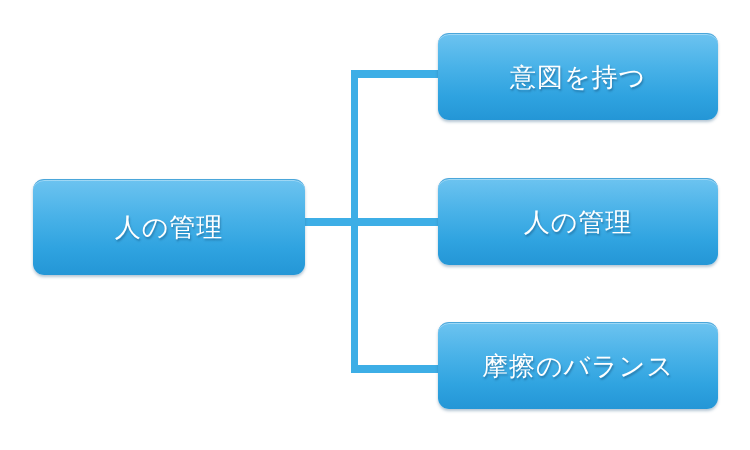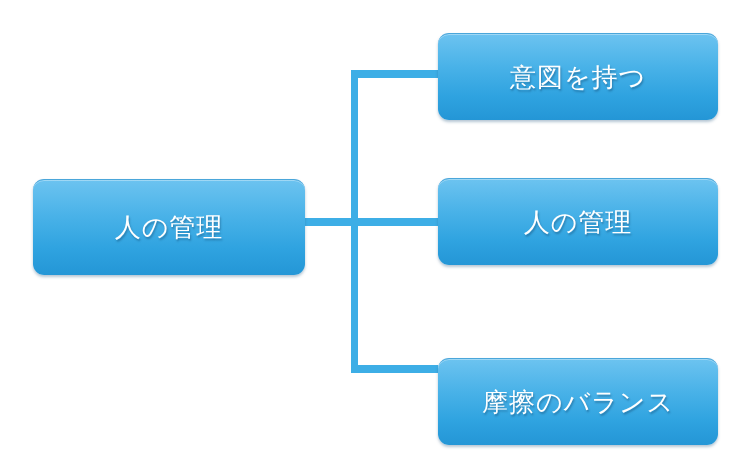--- a/index.html
+++ b/index.html
@@ -38,21 +38,21 @@
     width: 272px;
     height: 96px;
   }
   .node-child {
     left: 438px;
     width: 280px;
     height: 87px;
   }
   .node-child-0 { top: 33px; }
   .node-child-1 { top: 178px; }
-  .node-child-2 { top: 322px; margin-top: 36px; }
+  .node-child-2 { top: 322px; }
   .connector {
     position: absolute;
     background: #3daee6;
   }
   .conn-vertical {
     left: 351px;
     top: 70px;
     width: 7px;
     height: 303px;
   }

